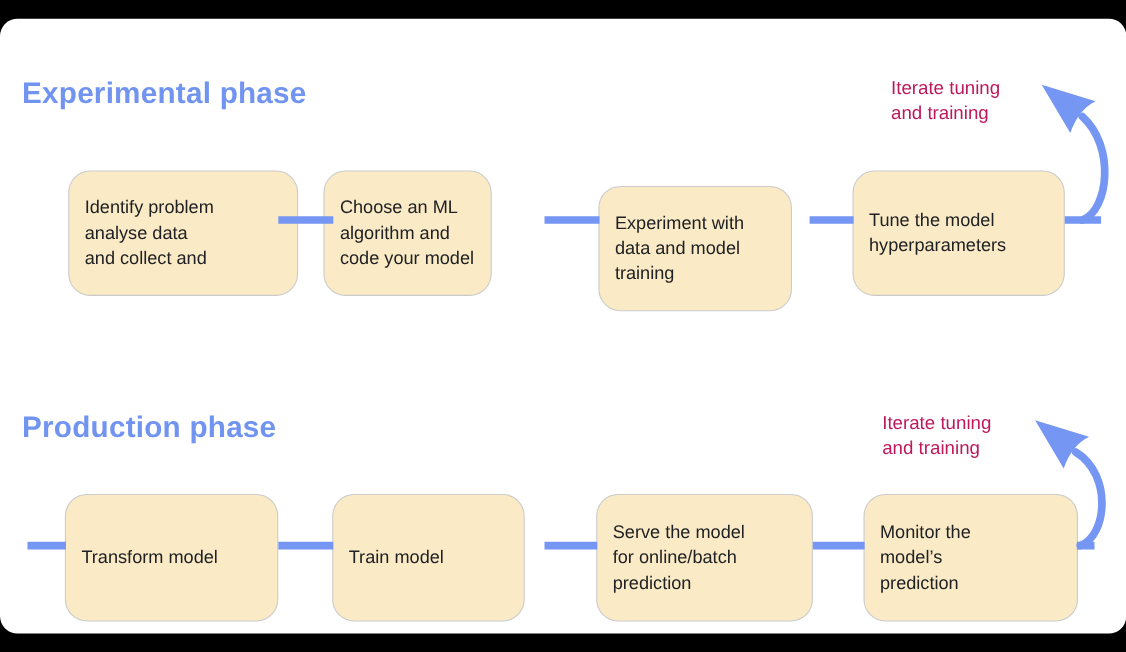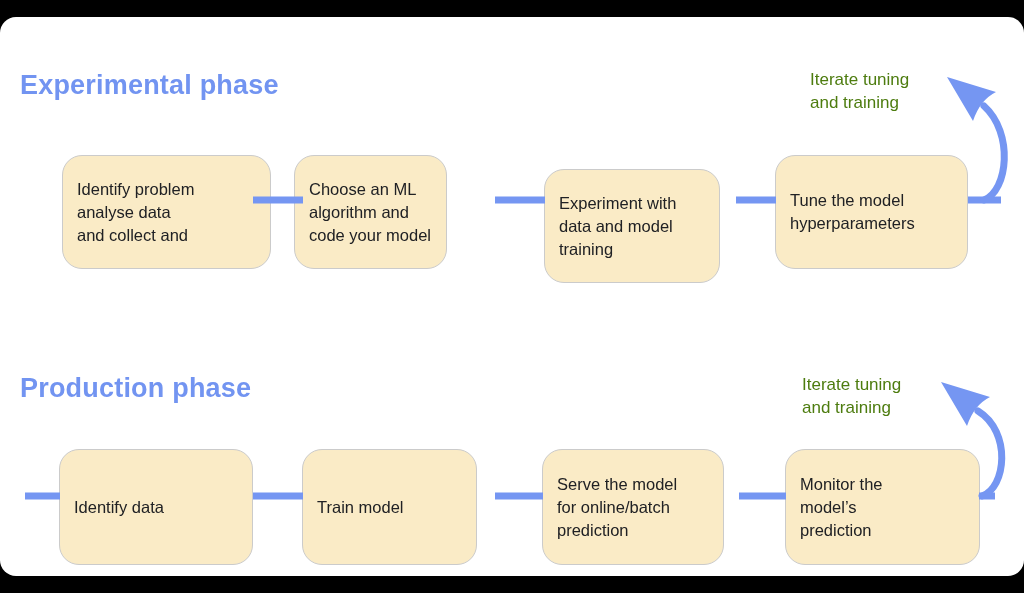--- a/index.html
+++ b/index.html
@@ -55,21 +55,21 @@
     font-size: 16.5px;
     line-height: 23px;
     color: #202124;
     white-space: nowrap;
   }
 
   .iterate-label {
     position: absolute;
     font-size: 17px;
     line-height: 23px;
-    color: #4d7c0f;
+    color: #be185d;
   }
   .iterate-label span { display: block; white-space: nowrap; }
   .iterate-label.top    { left: 810px; top: 51px; }
   .iterate-label.bottom { left: 802px; top: 356px; }
 
   svg.connector-layer {
     position: absolute;
     left: 0;
     top: 0;
     width: 1024px;
@@ -109,26 +109,26 @@
       <span>Experiment with</span>
       <span>data and model</span>
       <span>training</span>
     </div>
     <div class="step-box" style="left:775px;top:138px;width:193px;height:114px">
       <span>Tune the model</span>
       <span>hyperparameters</span>
     </div>
 
     <div class="step-box" style="left:59px;top:432px;width:194px;height:116px">
-      <span>Identify data</span>
+      <span>Transform model</span>
     </div>
     <div class="step-box" style="left:302px;top:432px;width:175px;height:116px">
       <span>Train model</span>
     </div>
-    <div class="step-box" style="left:542px;top:432px;width:182px;height:116px">
+    <div class="step-box" style="left:542px;top:432px;width:197px;height:116px">
       <span>Serve the model</span>
       <span>for online/batch</span>
       <span>prediction</span>
     </div>
     <div class="step-box" style="left:785px;top:432px;width:195px;height:116px">
       <span>Monitor the</span>
       <span>model’s</span>
       <span>prediction</span>
     </div>
 

